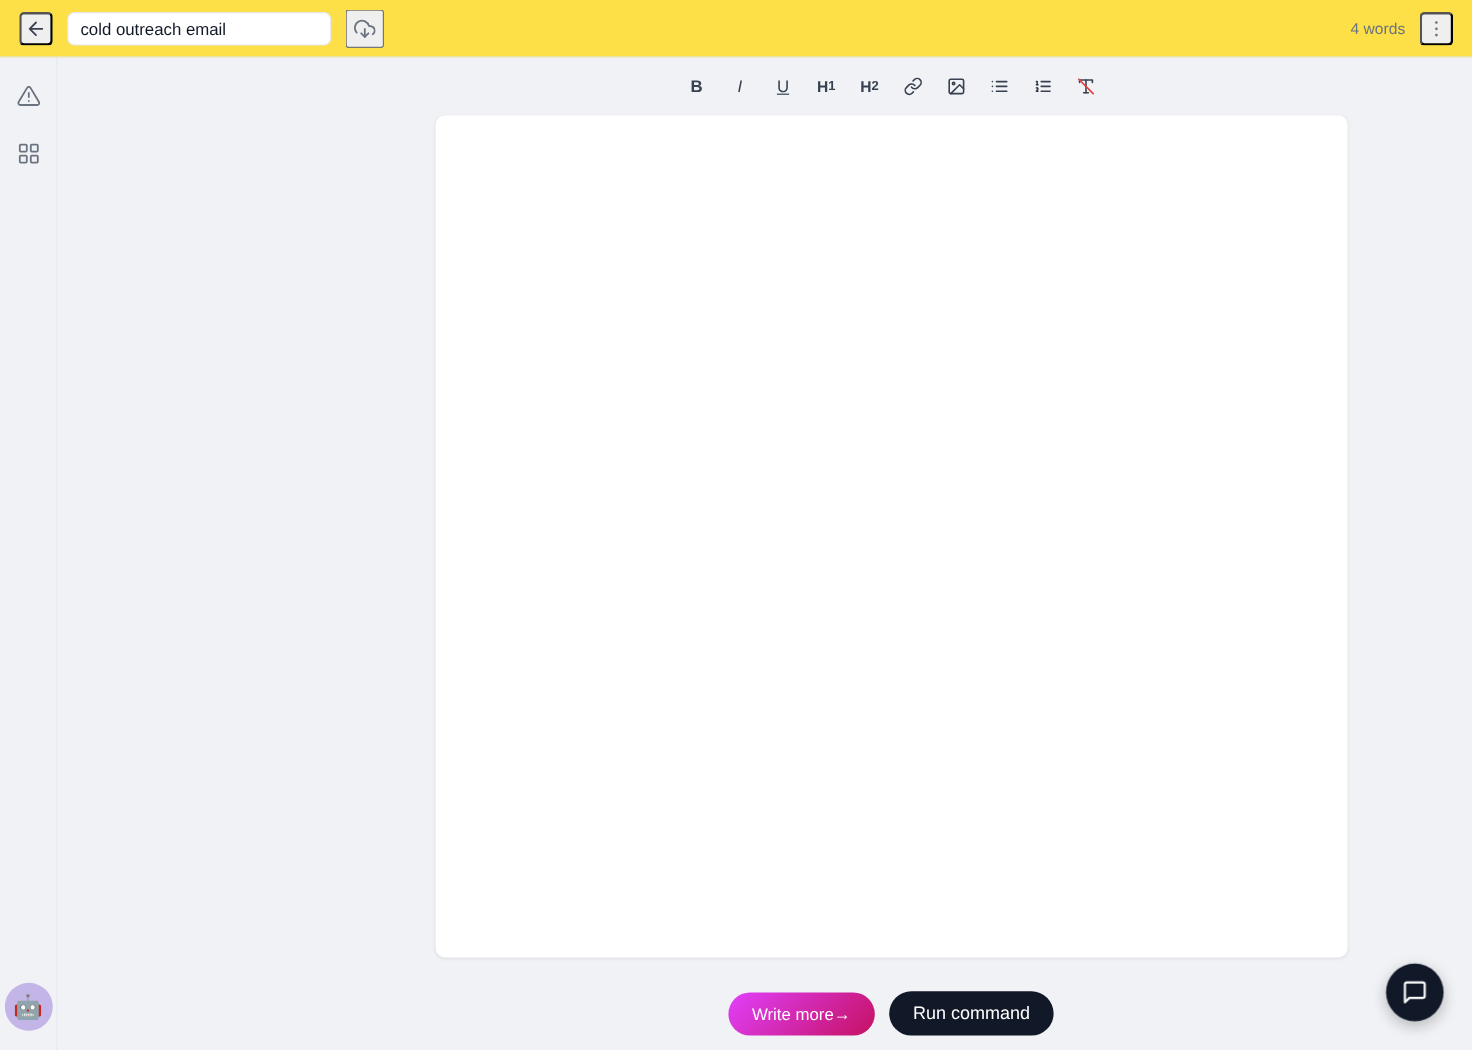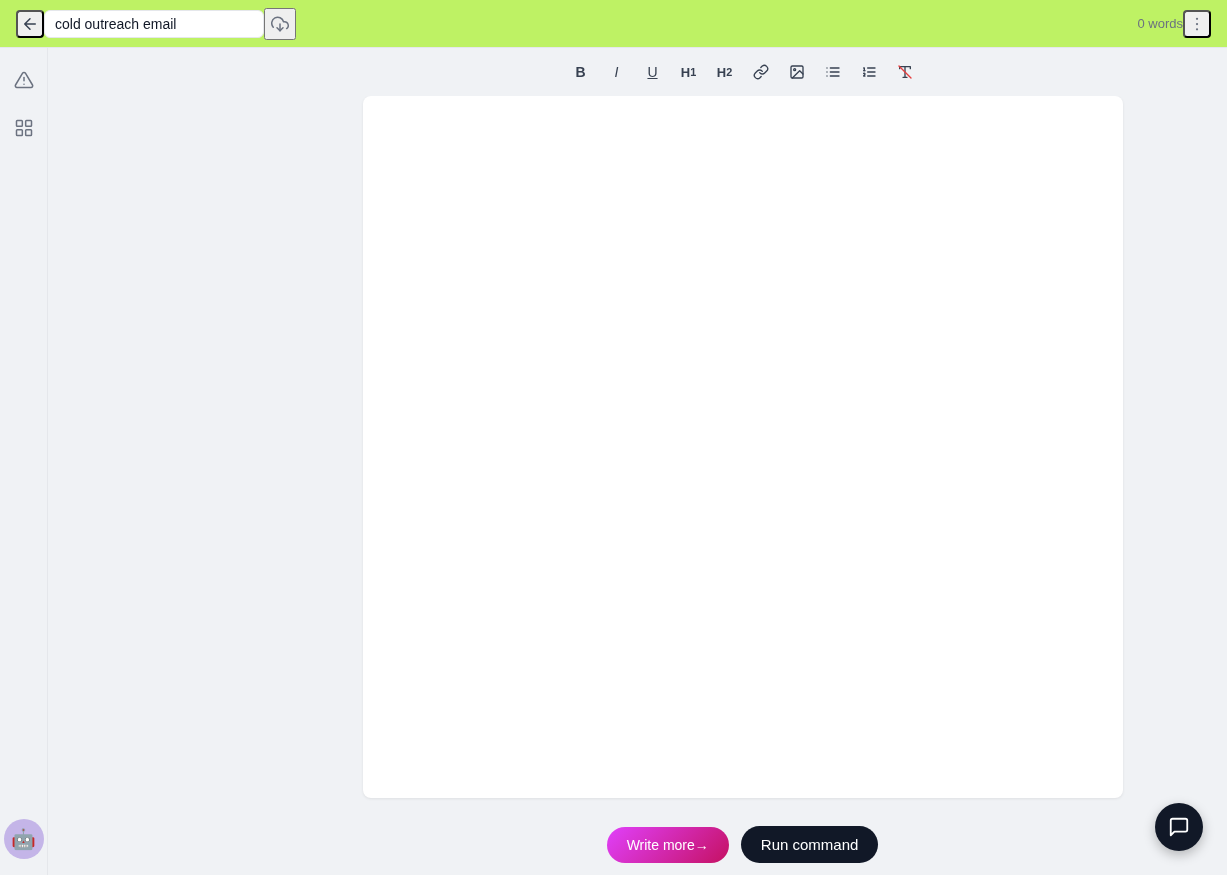--- a/index.html
+++ b/index.html
@@ -11,23 +11,24 @@
       overflow: hidden;
       display: flex;
       flex-direction: column;
     }
 
     
     .header {
       display: flex;
       align-items: center;
       height: 48px;
-      background: #bef264;
+      background: #fde047;
       border-bottom: 1px solid #e5e7eb;
       padding: 0 16px;
+      gap: 12px;
       flex-shrink: 0;
       z-index: 10;
     }
 
     .back-btn {
       display: flex;
       align-items: center;
       justify-content: center;
       width: 28px;
       height: 28px;
@@ -268,21 +269,21 @@
   </button>
   <input class="title-input" type="text" value="cold outreach email" style="">
   <button class="cloud-save-btn" title="Save to cloud">
     <svg class="icon-svg" viewBox="0 0 24 24" fill="none" stroke="currentColor" stroke-width="2" stroke-linecap="round" stroke-linejoin="round">
       <polyline points="8 17 12 21 16 17"></polyline>
       <line x1="12" y1="12" x2="12" y2="21"></line>
       <path d="M20.88 18.09A5 5 0 0 0 18 9h-1.26A8 8 0 1 0 3 16.29"></path>
     </svg>
   </button>
   <div class="header-spacer"></div>
-  <span class="word-count">0 words</span>
+  <span class="word-count">4 words</span>
   <button class="more-btn" title="More options">
     <svg class="icon-svg" viewBox="0 0 24 24" fill="currentColor">
       <circle cx="12" cy="5" r="1.5"></circle>
       <circle cx="12" cy="12" r="1.5"></circle>
       <circle cx="12" cy="19" r="1.5"></circle>
     </svg>
   </button>
 </div>
 
 <div class="main-layout">

